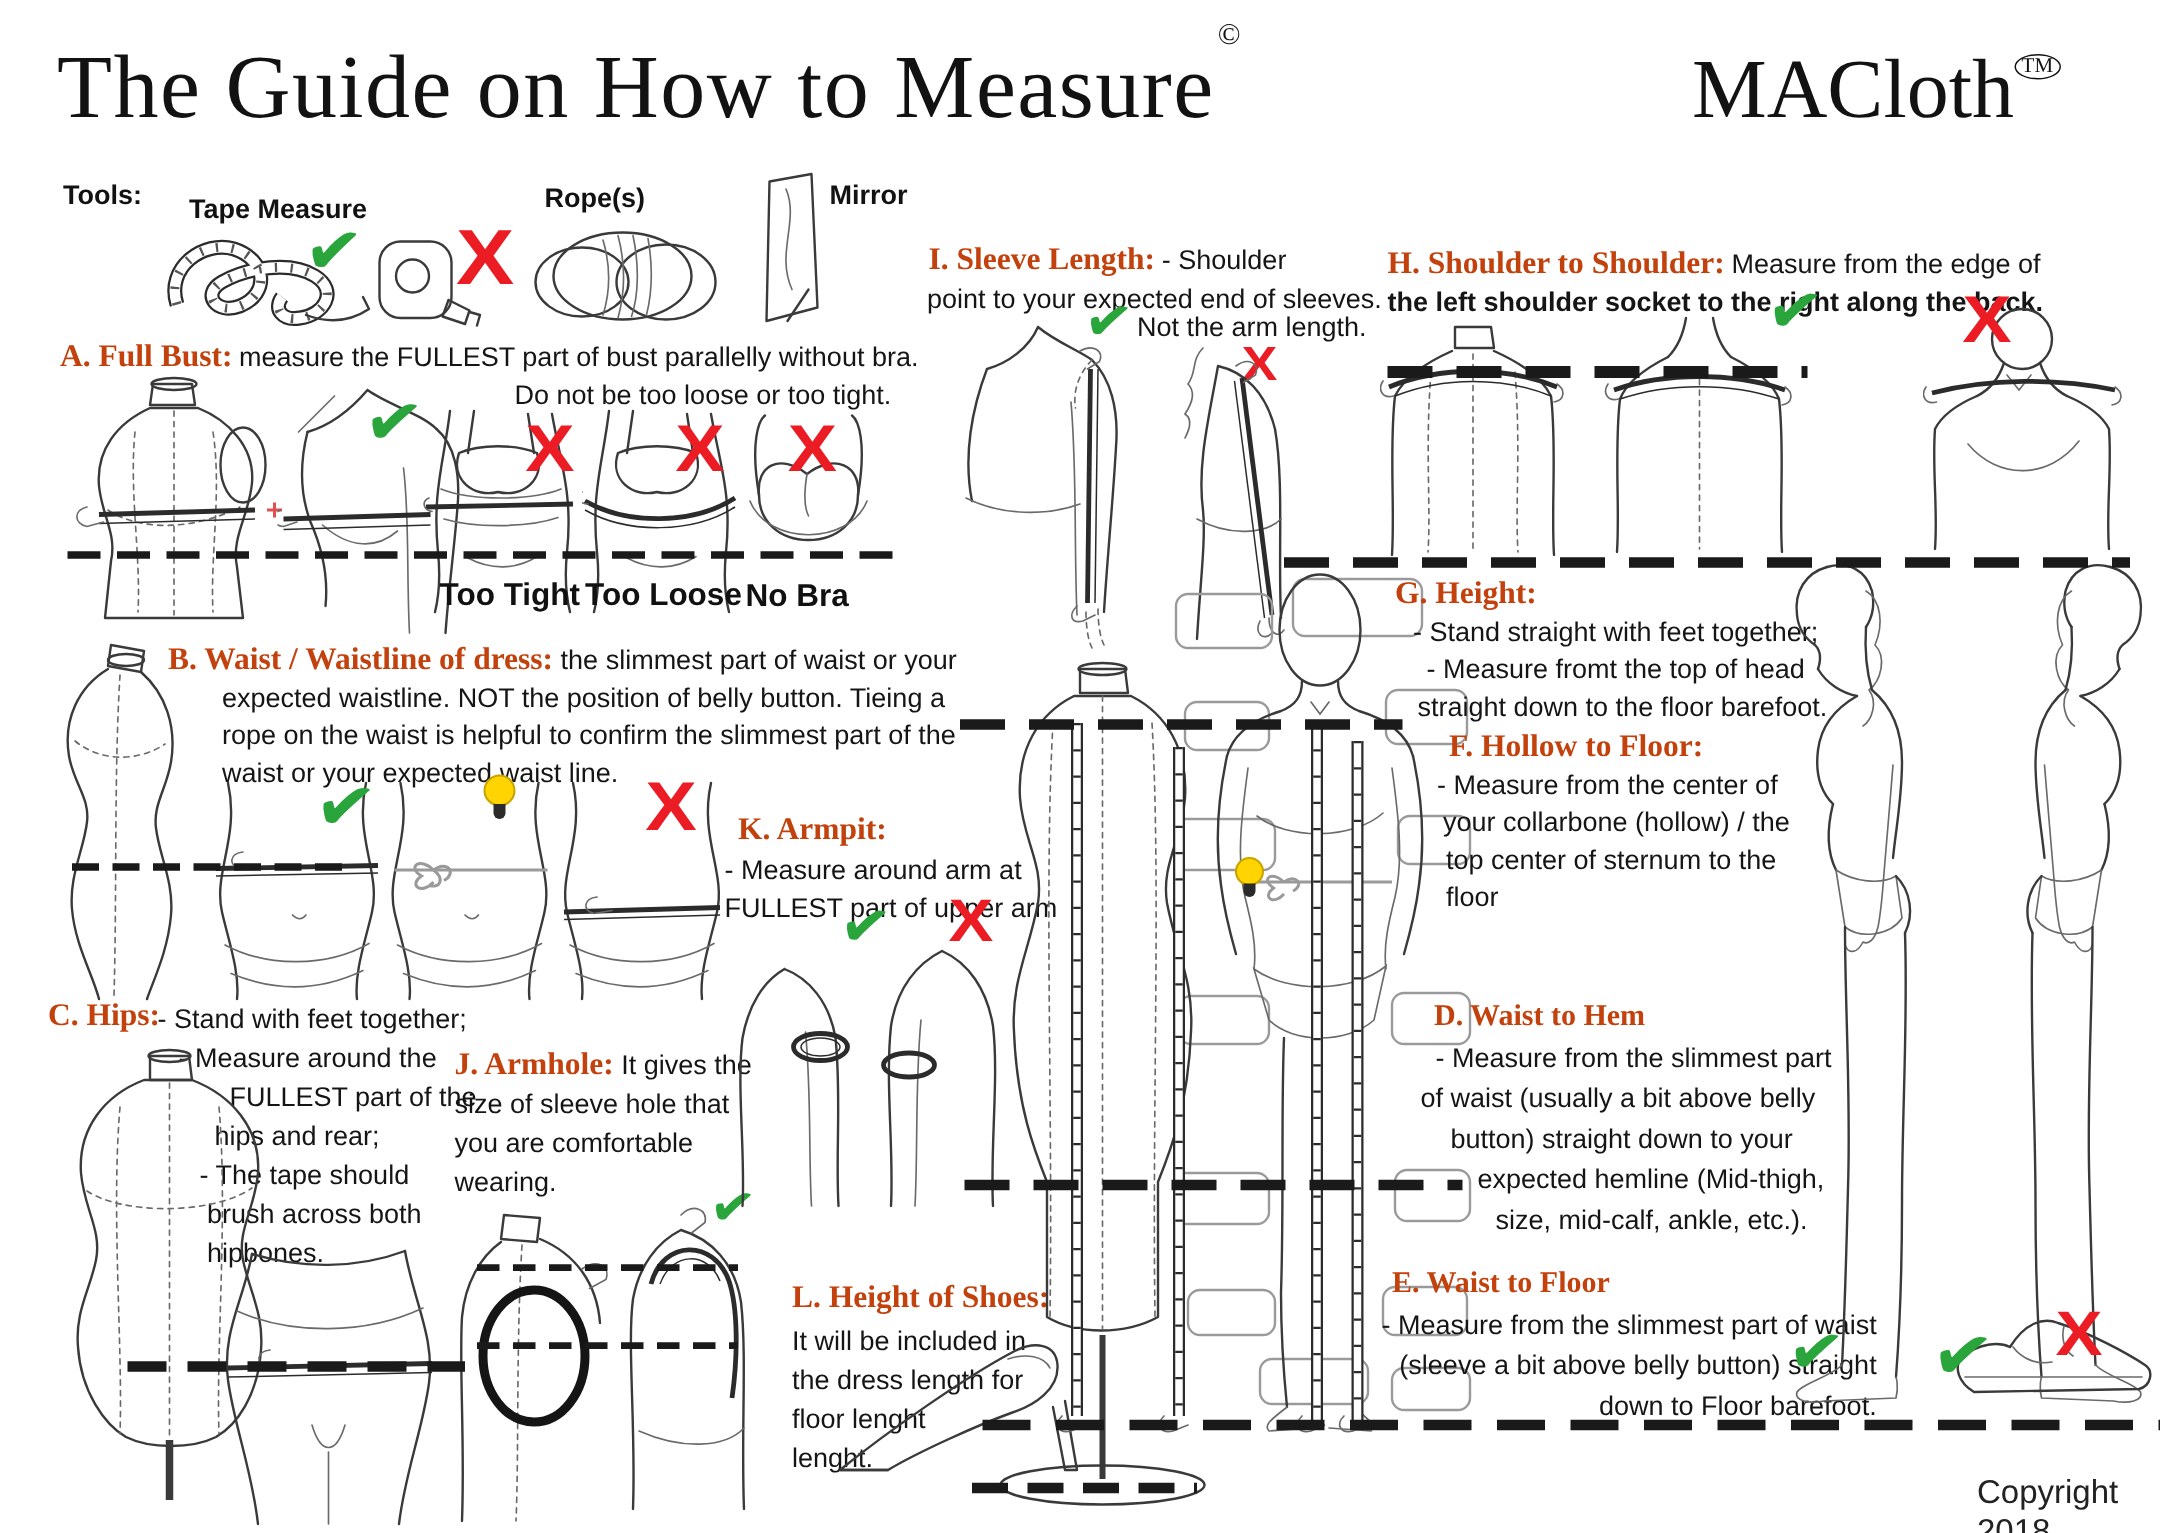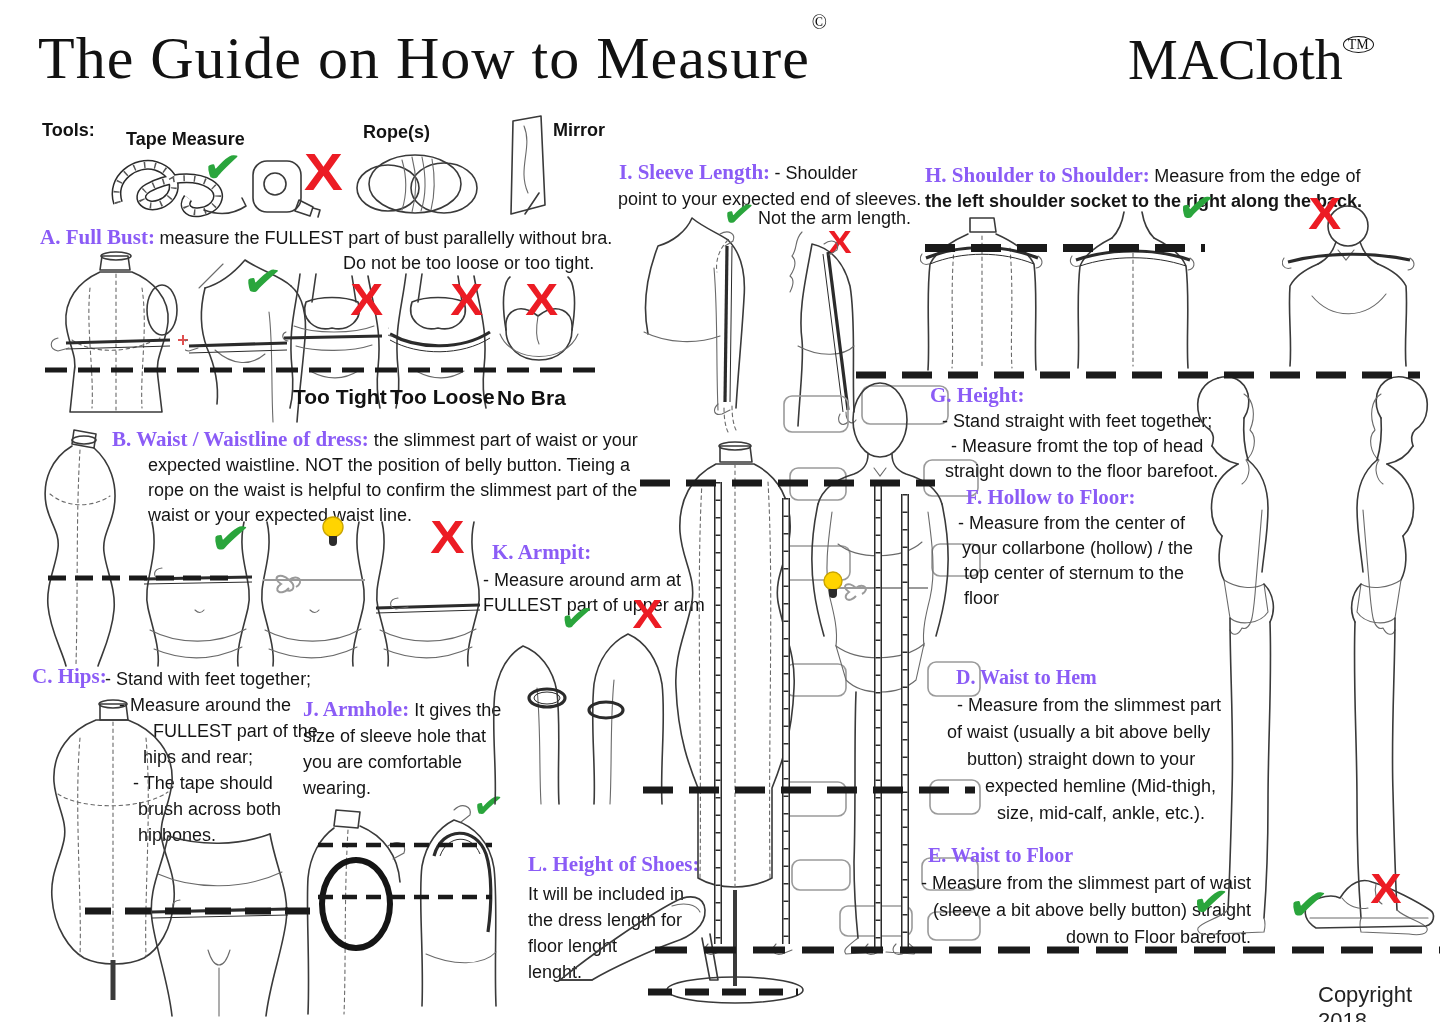--- a/index.html
+++ b/index.html
@@ -1,20 +1,20 @@
 <!DOCTYPE html>
 <html><head>
 <meta charset="utf-8">
 <style>
   html,body{margin:0;padding:0;background:#fff;}
   #canvas{position:relative;width:1445px;height:1022px;background:#fff;overflow:hidden;
           font-family:"Liberation Sans",sans-serif;color:#121212;}
   .abs{position:absolute;}
   .serif{font-family:"Liberation Serif",serif;}
-  .lead{font-family:"Liberation Serif",serif;font-weight:bold;font-size:21px;color:#8b5cf6;}
+  .lead{font-family:"Liberation Serif",serif;font-weight:bold;font-size:21px;color:#c2410c;}
   .body{font-size:18px;line-height:25px;color:#151515;}
   .blabel{font-weight:bold;font-size:21px;color:#111;}
   .ck{color:#2aa53c;font-family:"DejaVu Sans",sans-serif;font-weight:bold;line-height:1;}
   .xx{color:#ec1c24;font-family:"Liberation Sans",sans-serif;font-weight:bold;line-height:1;transform:scaleX(1.12);}
   .fig svg{display:block;}
   .ln{stroke:#3a3a3a;fill:none;stroke-width:1.6;stroke-linecap:round;stroke-linejoin:round;}
   .lt{stroke:#6a6a6a;fill:none;stroke-width:1.1;stroke-linecap:round;}
   .ds{stroke-dasharray:3.5 3.5;}
   .tp{stroke:#2b2b2b;fill:none;stroke-width:3.2;}
   .tpt{stroke:#2b2b2b;fill:none;stroke-width:1;}

